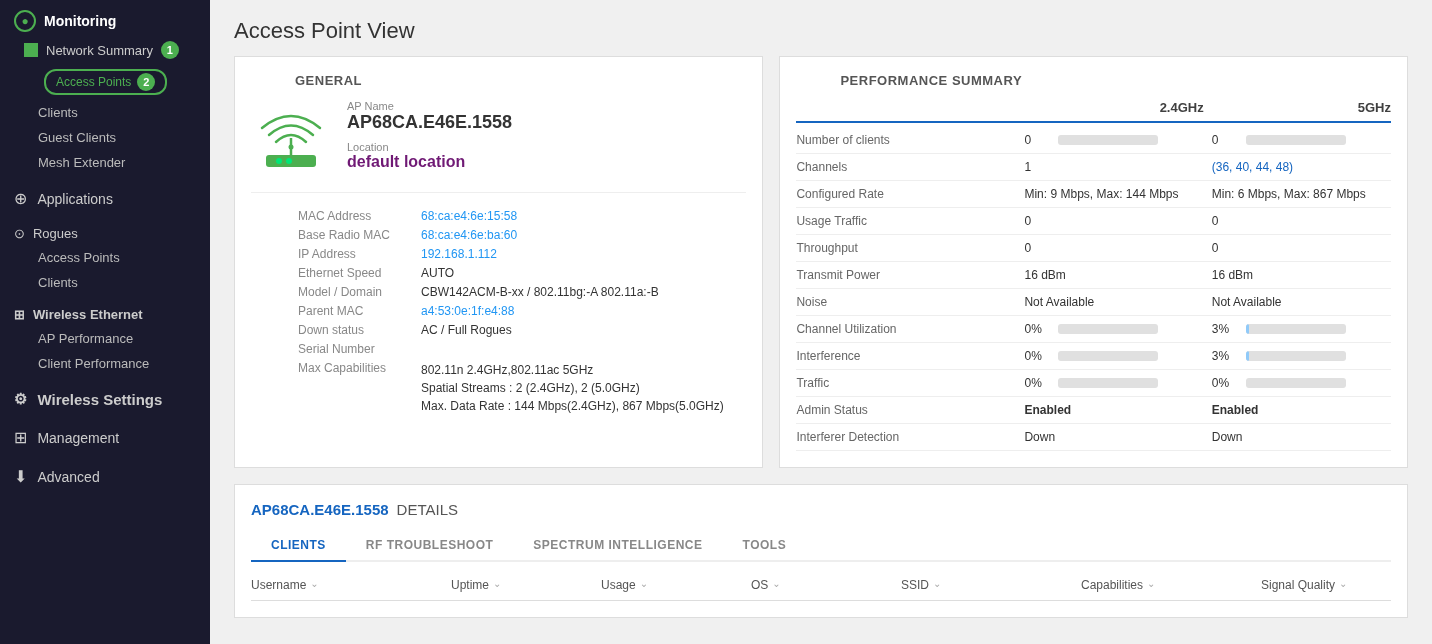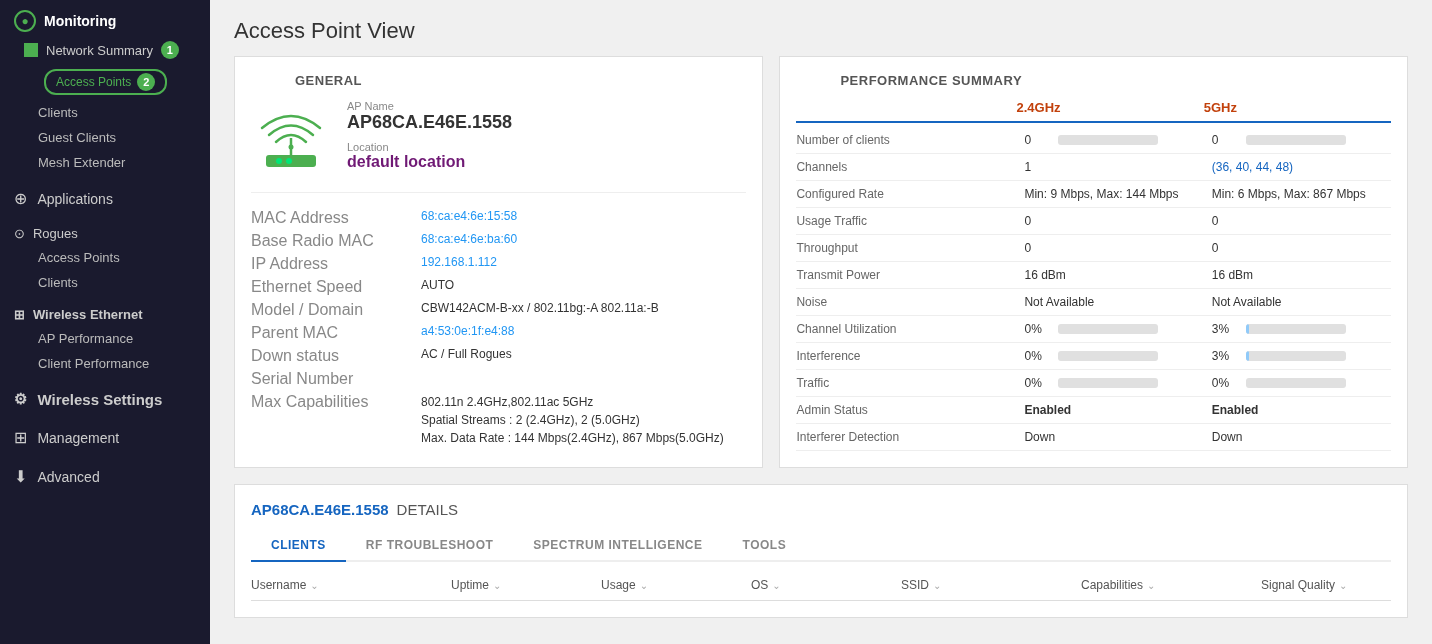--- a/index.html
+++ b/index.html
@@ -169,34 +169,34 @@
       flex-direction: column;
       align-items: center;
     }
     .ap-svg { width: 80px; height: 80px; }
     .ap-info { flex: 1; }
     .ap-label { font-size: 11px; color: #888; }
     .ap-name { font-size: 18px; color: #333; font-weight: bold; margin-bottom: 8px; }
     .location-label { font-size: 11px; color: #888; }
     .location-value { font-size: 16px; color: #701a75; font-weight: bold; }
     .general-fields { display: grid; grid-template-columns: 160px 1fr; gap: 5px 10px; }
-    .field-label { color: #888; font-size: 16px; }
+    .field-label { color: #888; font-size: 12px; margin-left: 47px; }
     .field-value { color: #2196f3; font-size: 12px; }
     .field-value.plain { color: #333; }
     .field-value.multi { color: #333; line-height: 1.5; }
 
     
     .perf-header-row {
       display: grid;
       grid-template-columns: 220px 1fr 1fr;
       border-bottom: 2px solid #1565c0;
       padding-bottom: 6px;
       margin-bottom: 4px;
     }
-    .perf-col-label { font-size: 13px; font-weight: bold; color: #c2410c; text-align: left; }
+    .perf-col-label { font-size: 13px; font-weight: bold; color: #404040; text-align: right; }
     .perf-row {
       display: grid;
       grid-template-columns: 220px 1fr 1fr;
       border-bottom: 1px solid #eee;
       padding: 6px 0;
       align-items: center;
     }
     .perf-row-label { font-size: 12px; color: #666; }
     .perf-row-val { font-size: 12px; color: #333; text-align: left; padding-left: 8px; }
     .perf-row-val.blue { color: #1565c0; }
@@ -253,21 +253,20 @@
       display: grid;
       grid-template-columns: 200px 150px 150px 150px 180px 180px 150px;
       padding: 8px 0;
       border-bottom: 1px solid #ddd;
       margin-top: 8px;
     }
     .table-col-header {
       font-size: 12px;
       color: #555;
       display: flex;
-      align-items: center;
       gap: 4px;
     }
     .sort-icon { color: #aaa; font-size: 10px; }
   </style>
 </head>
 <body>
 
 <nav class="sidebar">
 
   <div class="monitoring-header">

